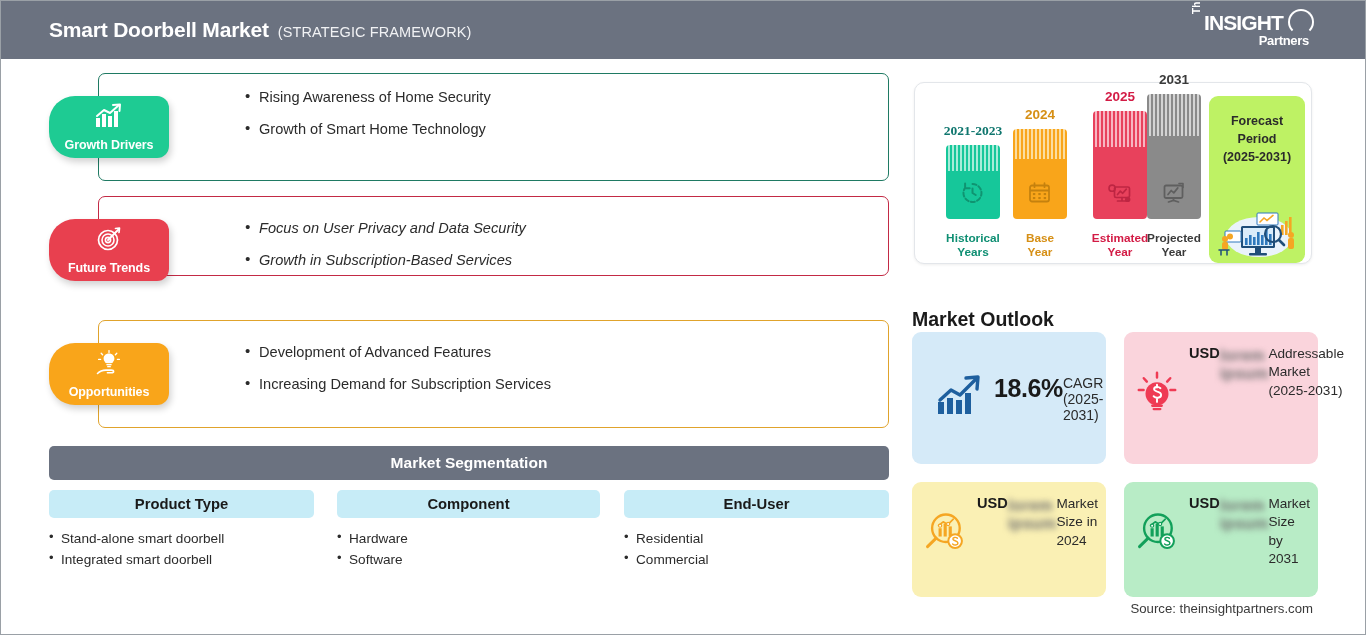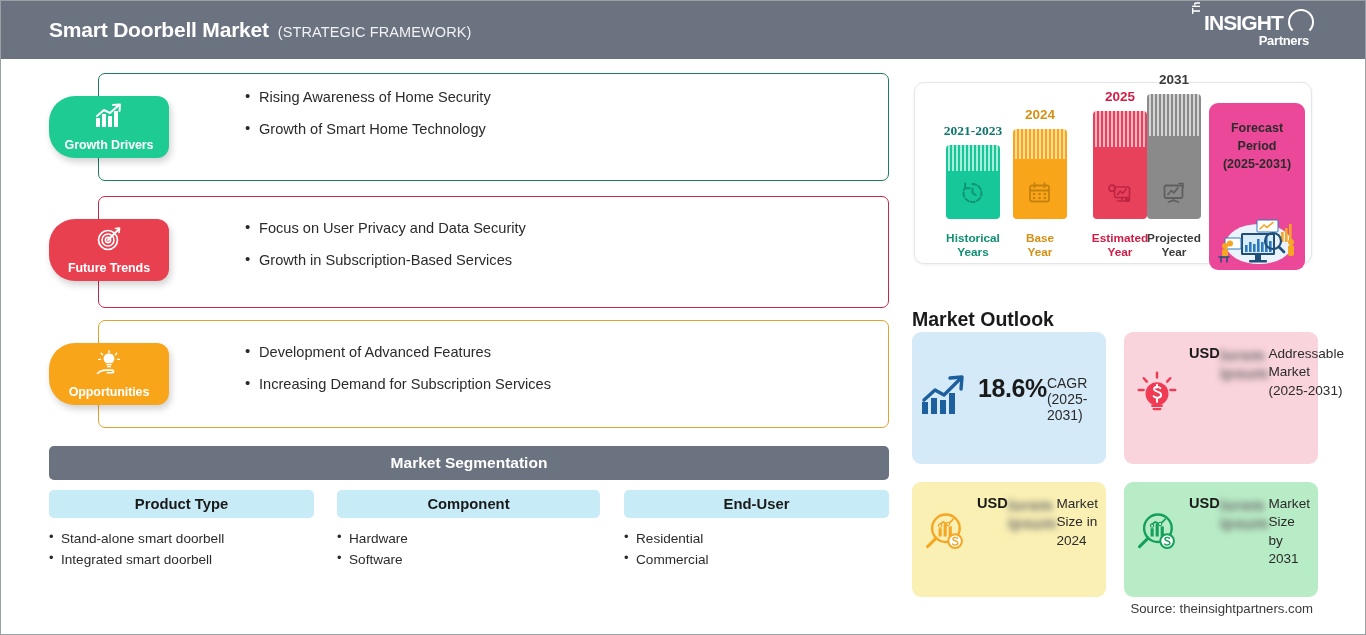--- a/index.html
+++ b/index.html
@@ -134,22 +134,22 @@
   .tl-bicon{
     position:absolute;left:50%;bottom:13px;transform:translateX(-50%);
     width:27px;height:26px;opacity:0.55;
   }
   .tl-caption{
     position:absolute;left:50%;transform:translateX(-50%);
     bottom:-40px;text-align:center;
     font-size:11.8px;font-weight:bold;line-height:1.2;white-space:nowrap;
   }
   #forecast-box{
-    position:absolute;right:6px;top:20px;width:96px;height:167px;
-    background:#ec4899;border-radius:9px;
+    position:absolute;right:6px;top:13px;width:96px;height:167px;
+    background:#bef264;border-radius:9px;
   }
   #forecast-text{
     position:absolute;top:16px;left:0;right:0;text-align:center;
     font-size:12.5px;font-weight:bold;color:#2b2b2b;line-height:1.45;
   }
   #forecast-text .fp-range{font-weight:bold;}
   #forecast-illus{position:absolute;bottom:4px;left:2px;width:92px;height:58px;}
 
   
   #outlook-title{
@@ -210,21 +210,21 @@
           <rect x="20" y="8" width="4" height="16" fill="#fff"></rect>
           <path d="M3 13 L10 7 L16 10 L25 2" stroke="#fff" stroke-width="2" fill="none" stroke-linecap="round" stroke-linejoin="round"></path>
           <path d="M19 2 L26 1.5 L25.5 8" stroke="#fff" stroke-width="2" fill="none" stroke-linecap="round" stroke-linejoin="round"></path>
         </svg>
       </span>
       <span class="badge-label">Growth Drivers</span>
     </div>
   </div>
 
   <div class="framework-row" style="top:195px;">
-    <div class="fw-box" style="width:791px;height:112px;padding:22px 0 0 146px;border:1.3px solid #c32a45;">
+    <div class="fw-box" style="width:791px;height:80px;padding:22px 0 0 146px;border:1.3px solid #c32a45;font-style:italic;">
       <ul>
         <li>Focus on User Privacy and Data Security</li>
         <li>Growth in Subscription-Based Services</li>
       </ul>
     </div>
     <div class="badge" style="top:23px;background:#e8404f;">
       <span class="badge-icon">
         <svg viewBox="0 0 30 26" width="30" height="26">
           <circle cx="14" cy="14" r="9.5" stroke="#fff" stroke-width="1.7" fill="none"></circle>
           <circle cx="14" cy="14" r="6" stroke="#fff" stroke-width="1.6" fill="none"></circle>
@@ -415,21 +415,21 @@
               <rect x="77" y="37" width="6" height="11" rx="2"></rect>
           </g>
           <path d="M8 49h10M10 49v5M16 49v5" stroke="#1f4e79" stroke-width="1.5" stroke-linecap="round"></path>
         </svg>
       </span>
     </div>
   </div>
 
   <h2 id="outlook-title">Market Outlook</h2>
 
-  <div class="ocard" style="left:911px;top:331px;width:194px;height:132px;background:#d5eaf8;padding:0 8px;">
+  <div class="ocard" style="left:911px;top:331px;width:194px;height:132px;background:#d5eaf8;padding:0 24px;">
     <span class="ocard-icon">
       <svg viewBox="0 0 48 44" width="48" height="44">
         <rect x="2" y="28" width="6" height="12" fill="#1e5f9e"></rect>
         <rect x="11" y="24" width="6" height="16" fill="#1e5f9e"></rect>
         <rect x="20" y="26" width="6" height="14" fill="#1e5f9e"></rect>
         <rect x="29" y="19" width="6" height="21" fill="#1e5f9e"></rect>
         <path d="M4 26 L15 16 L24 21 L40 5" stroke="#1e5f9e" stroke-width="3.4" fill="none" stroke-linecap="round" stroke-linejoin="round"></path>
         <path d="M30 4 L42 3 L41 15" stroke="#1e5f9e" stroke-width="3.4" fill="none" stroke-linecap="round" stroke-linejoin="round"></path>
       </svg>
     </span>

